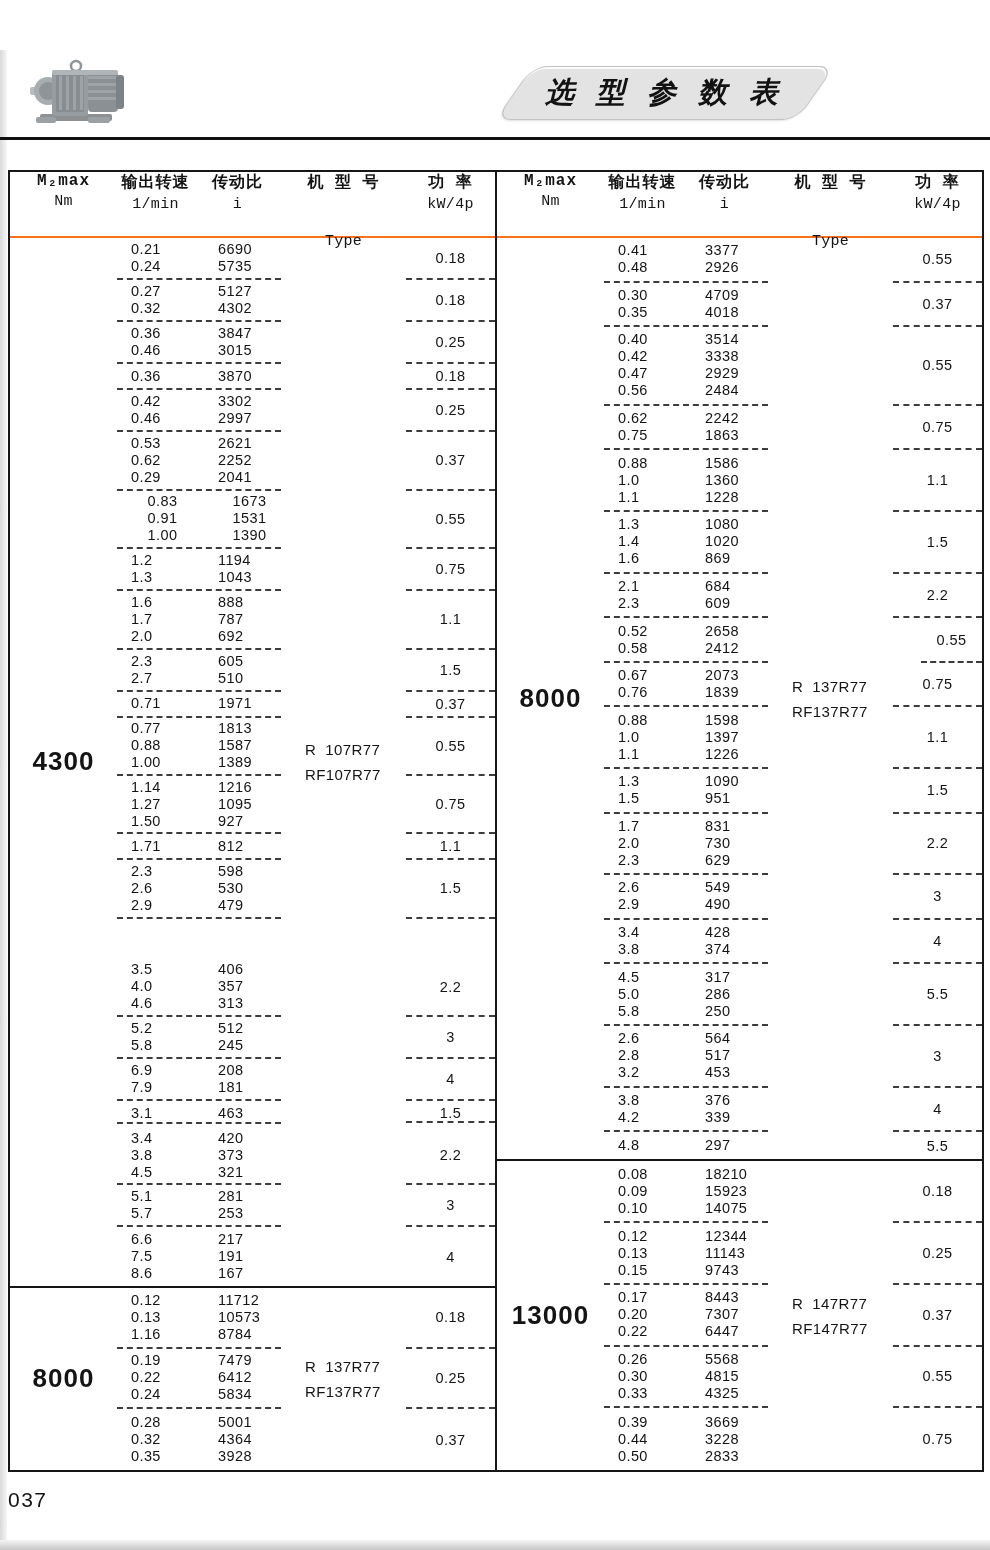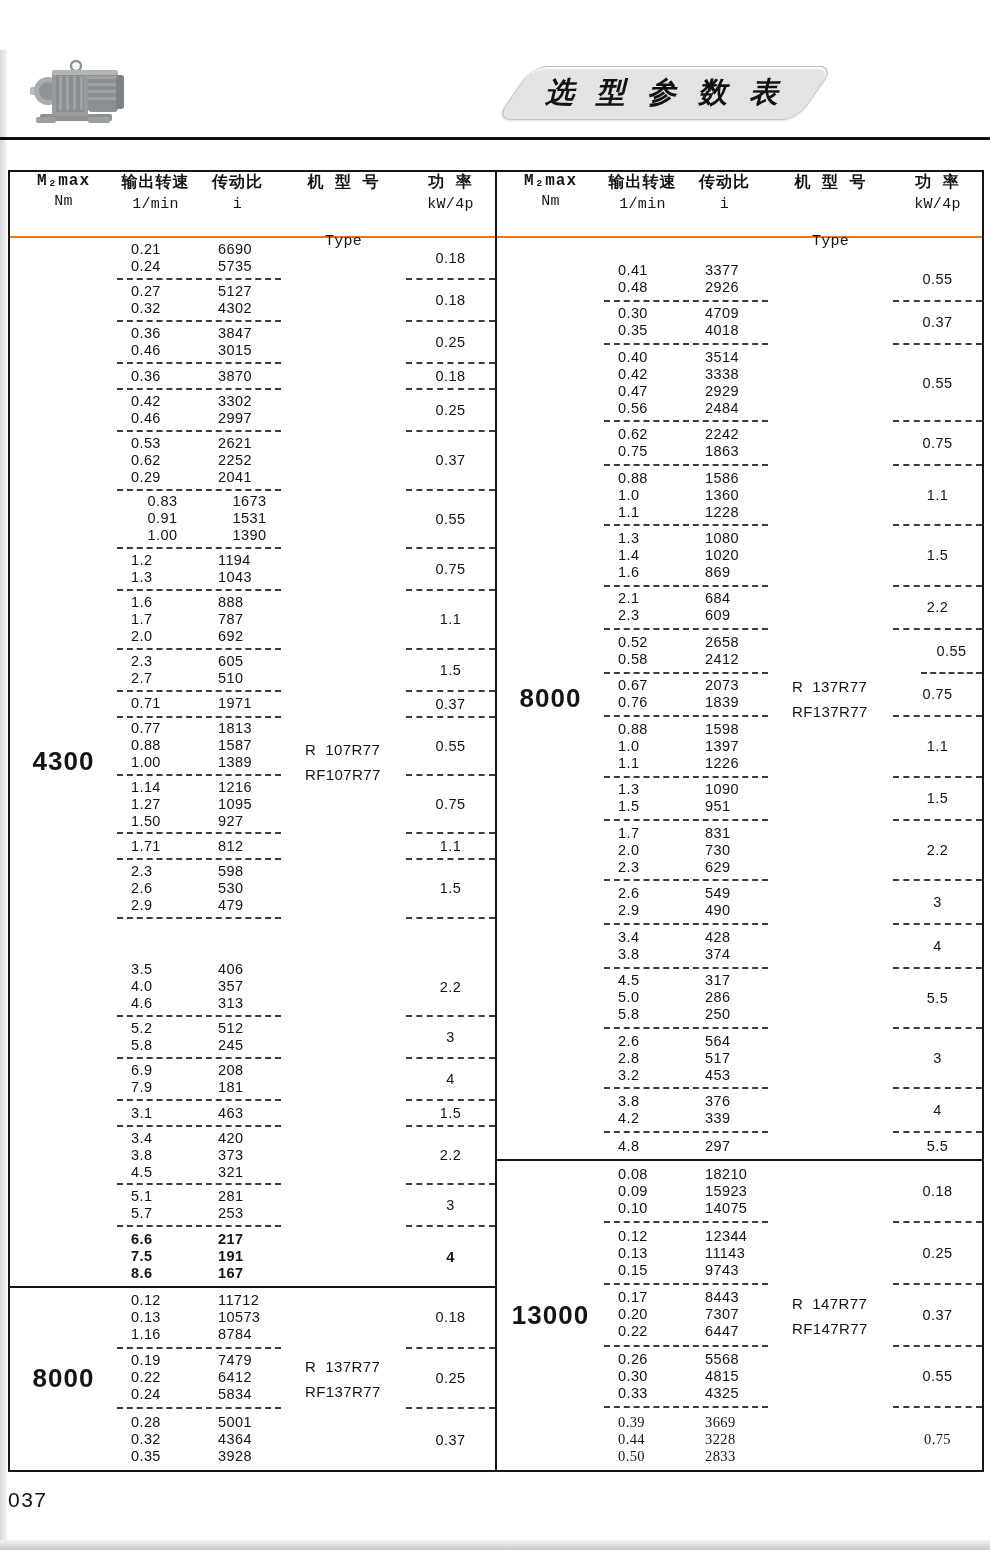--- a/index.html
+++ b/index.html
@@ -309,21 +309,21 @@
               <div class="group" style="flex: 44 0 0px;">
                 <div class="grp-sr">
                   <div class="cell-speed">6.9
 7.9</div>
                   <div class="cell-ratio">208
 181</div>
                 </div>
                 <div class="cell-typegap"></div>
                 <div class="cell-power">4</div>
               </div>
-              <div class="group" style="flex: 27 0 0px;">
+              <div class="group" style="flex: 27 0 0px; align-items: center;">
                 <div class="grp-sr">
                   <div class="cell-speed">3.1</div>
                   <div class="cell-ratio">463</div>
                 </div>
                 <div class="cell-typegap"></div>
                 <div class="cell-power">1.5</div>
               </div>
               <div class="group" style="flex: 61 0 0px;">
                 <div class="grp-sr">
                   <div class="cell-speed">3.4
@@ -339,21 +339,21 @@
               <div class="group" style="flex: 44 0 0px;">
                 <div class="grp-sr">
                   <div class="cell-speed">5.1
 5.7</div>
                   <div class="cell-ratio">281
 253</div>
                 </div>
                 <div class="cell-typegap"></div>
                 <div class="cell-power">3</div>
               </div>
-              <div class="group last" style="flex: 61 0 0px; font-weight: bold;">
+              <div class="group last" style="flex: 61 0 0px;">
                 <div class="grp-sr">
                   <div class="cell-speed">6.6
 7.5
 8.6</div>
                   <div class="cell-ratio">217
 191
 167</div>
                 </div>
                 <div class="cell-typegap"></div>
                 <div class="cell-power">4</div>
@@ -427,21 +427,21 @@
           </div>
           <div class="hcell hc4">
             <span class="cn">功 率</span>
             <span class="unit">kW/4p</span>
           </div>
         </div>
         <div class="half-body">
           <div class="section" style="flex: 911 0 0px;">
             <div class="col-torque">8000</div>
             <div class="col-groups">
-              <div class="group" style="flex: 44 0 0px; margin-top: 20px;">
+              <div class="group" style="flex: 44 0 0px;">
                 <div class="grp-sr">
                   <div class="cell-speed">0.41
 0.48</div>
                   <div class="cell-ratio">3377
 2926</div>
                 </div>
                 <div class="cell-typegap"></div>
                 <div class="cell-power">0.55</div>
               </div>
               <div class="group" style="flex: 44 0 0px;">
@@ -676,21 +676,21 @@
                   <div class="cell-speed">0.26
 0.30
 0.33</div>
                   <div class="cell-ratio">5568
 4815
 4325</div>
                 </div>
                 <div class="cell-typegap"></div>
                 <div class="cell-power">0.55</div>
               </div>
-              <div class="group last" style="flex: 61 0 0px; font-family: Liberation Serif, serif;">
+              <div class="group last" style="flex: 61 0 0px;">
                 <div class="grp-sr">
                   <div class="cell-speed">0.39
 0.44
 0.50</div>
                   <div class="cell-ratio">3669
 3228
 2833</div>
                 </div>
                 <div class="cell-typegap"></div>
                 <div class="cell-power">0.75</div>

